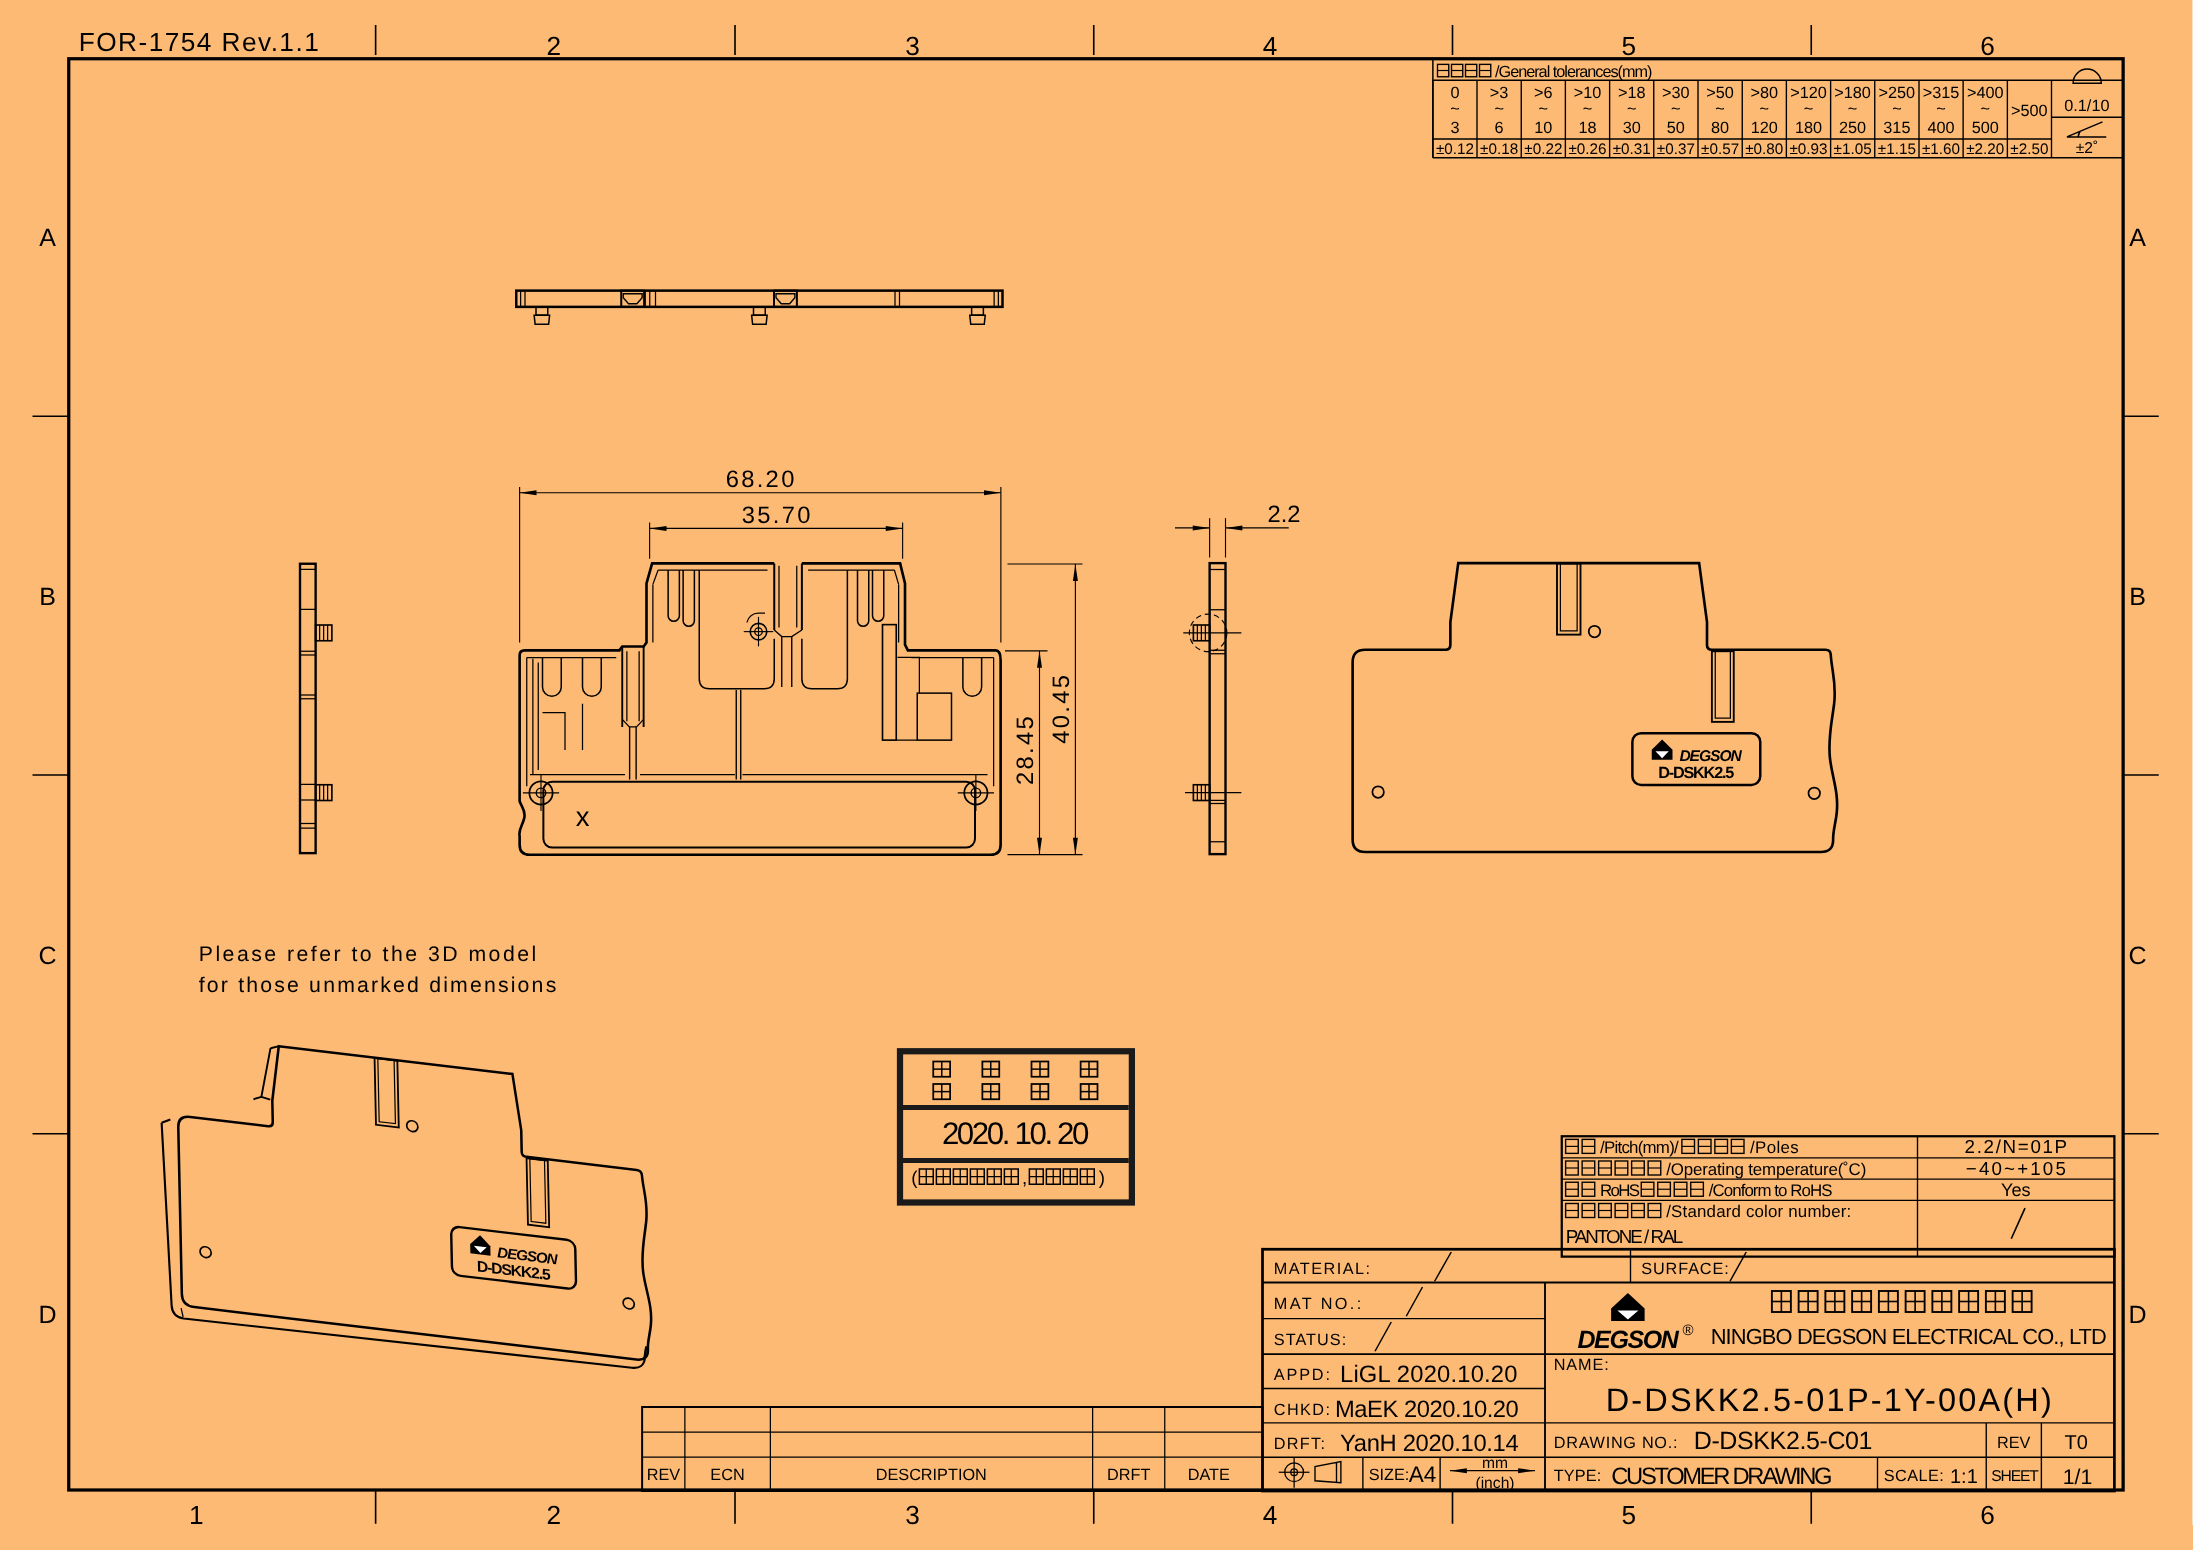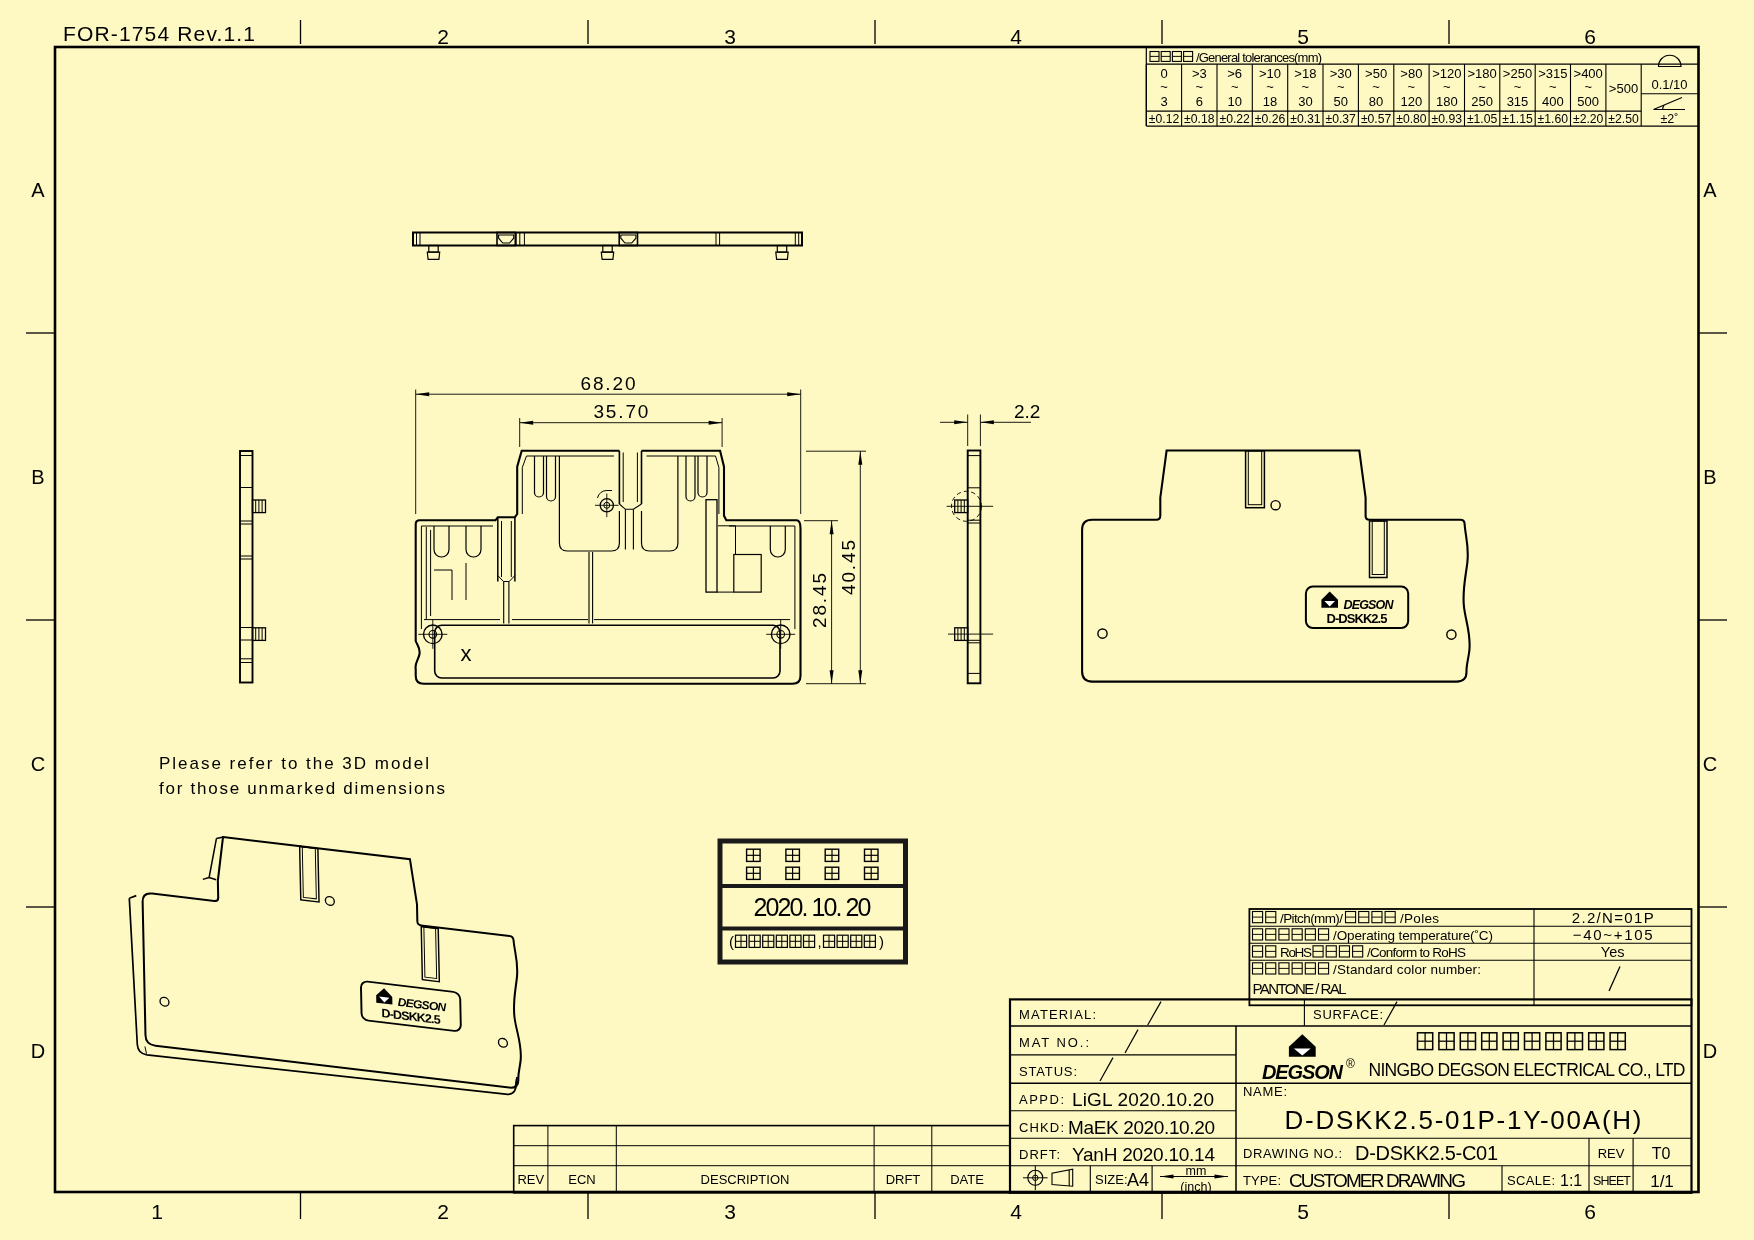--- a/index.html
+++ b/index.html
@@ -1,16 +1,16 @@
 <!DOCTYPE html>
 <html><head>
 <meta charset="utf-8">
 <style>
 html,body{margin:0;padding:0;background:#fff;}
-#sheet{position:relative;width:1754px;height:1240px;background:#fef9c3;overflow:hidden;}
+#sheet{position:relative;width:1754px;height:1240px;background:#fdba74;overflow:hidden;}
 </style>
 </head>
 <body>
 <div id="sheet">
 <svg width="1754" height="1240" viewBox="0 0 1754 1240">
 
 <g>
         <rect x="55" y="47" width="1643.5" height="1145" fill="none" stroke="#000" stroke-width="2.6"></rect>
       </g>
 

